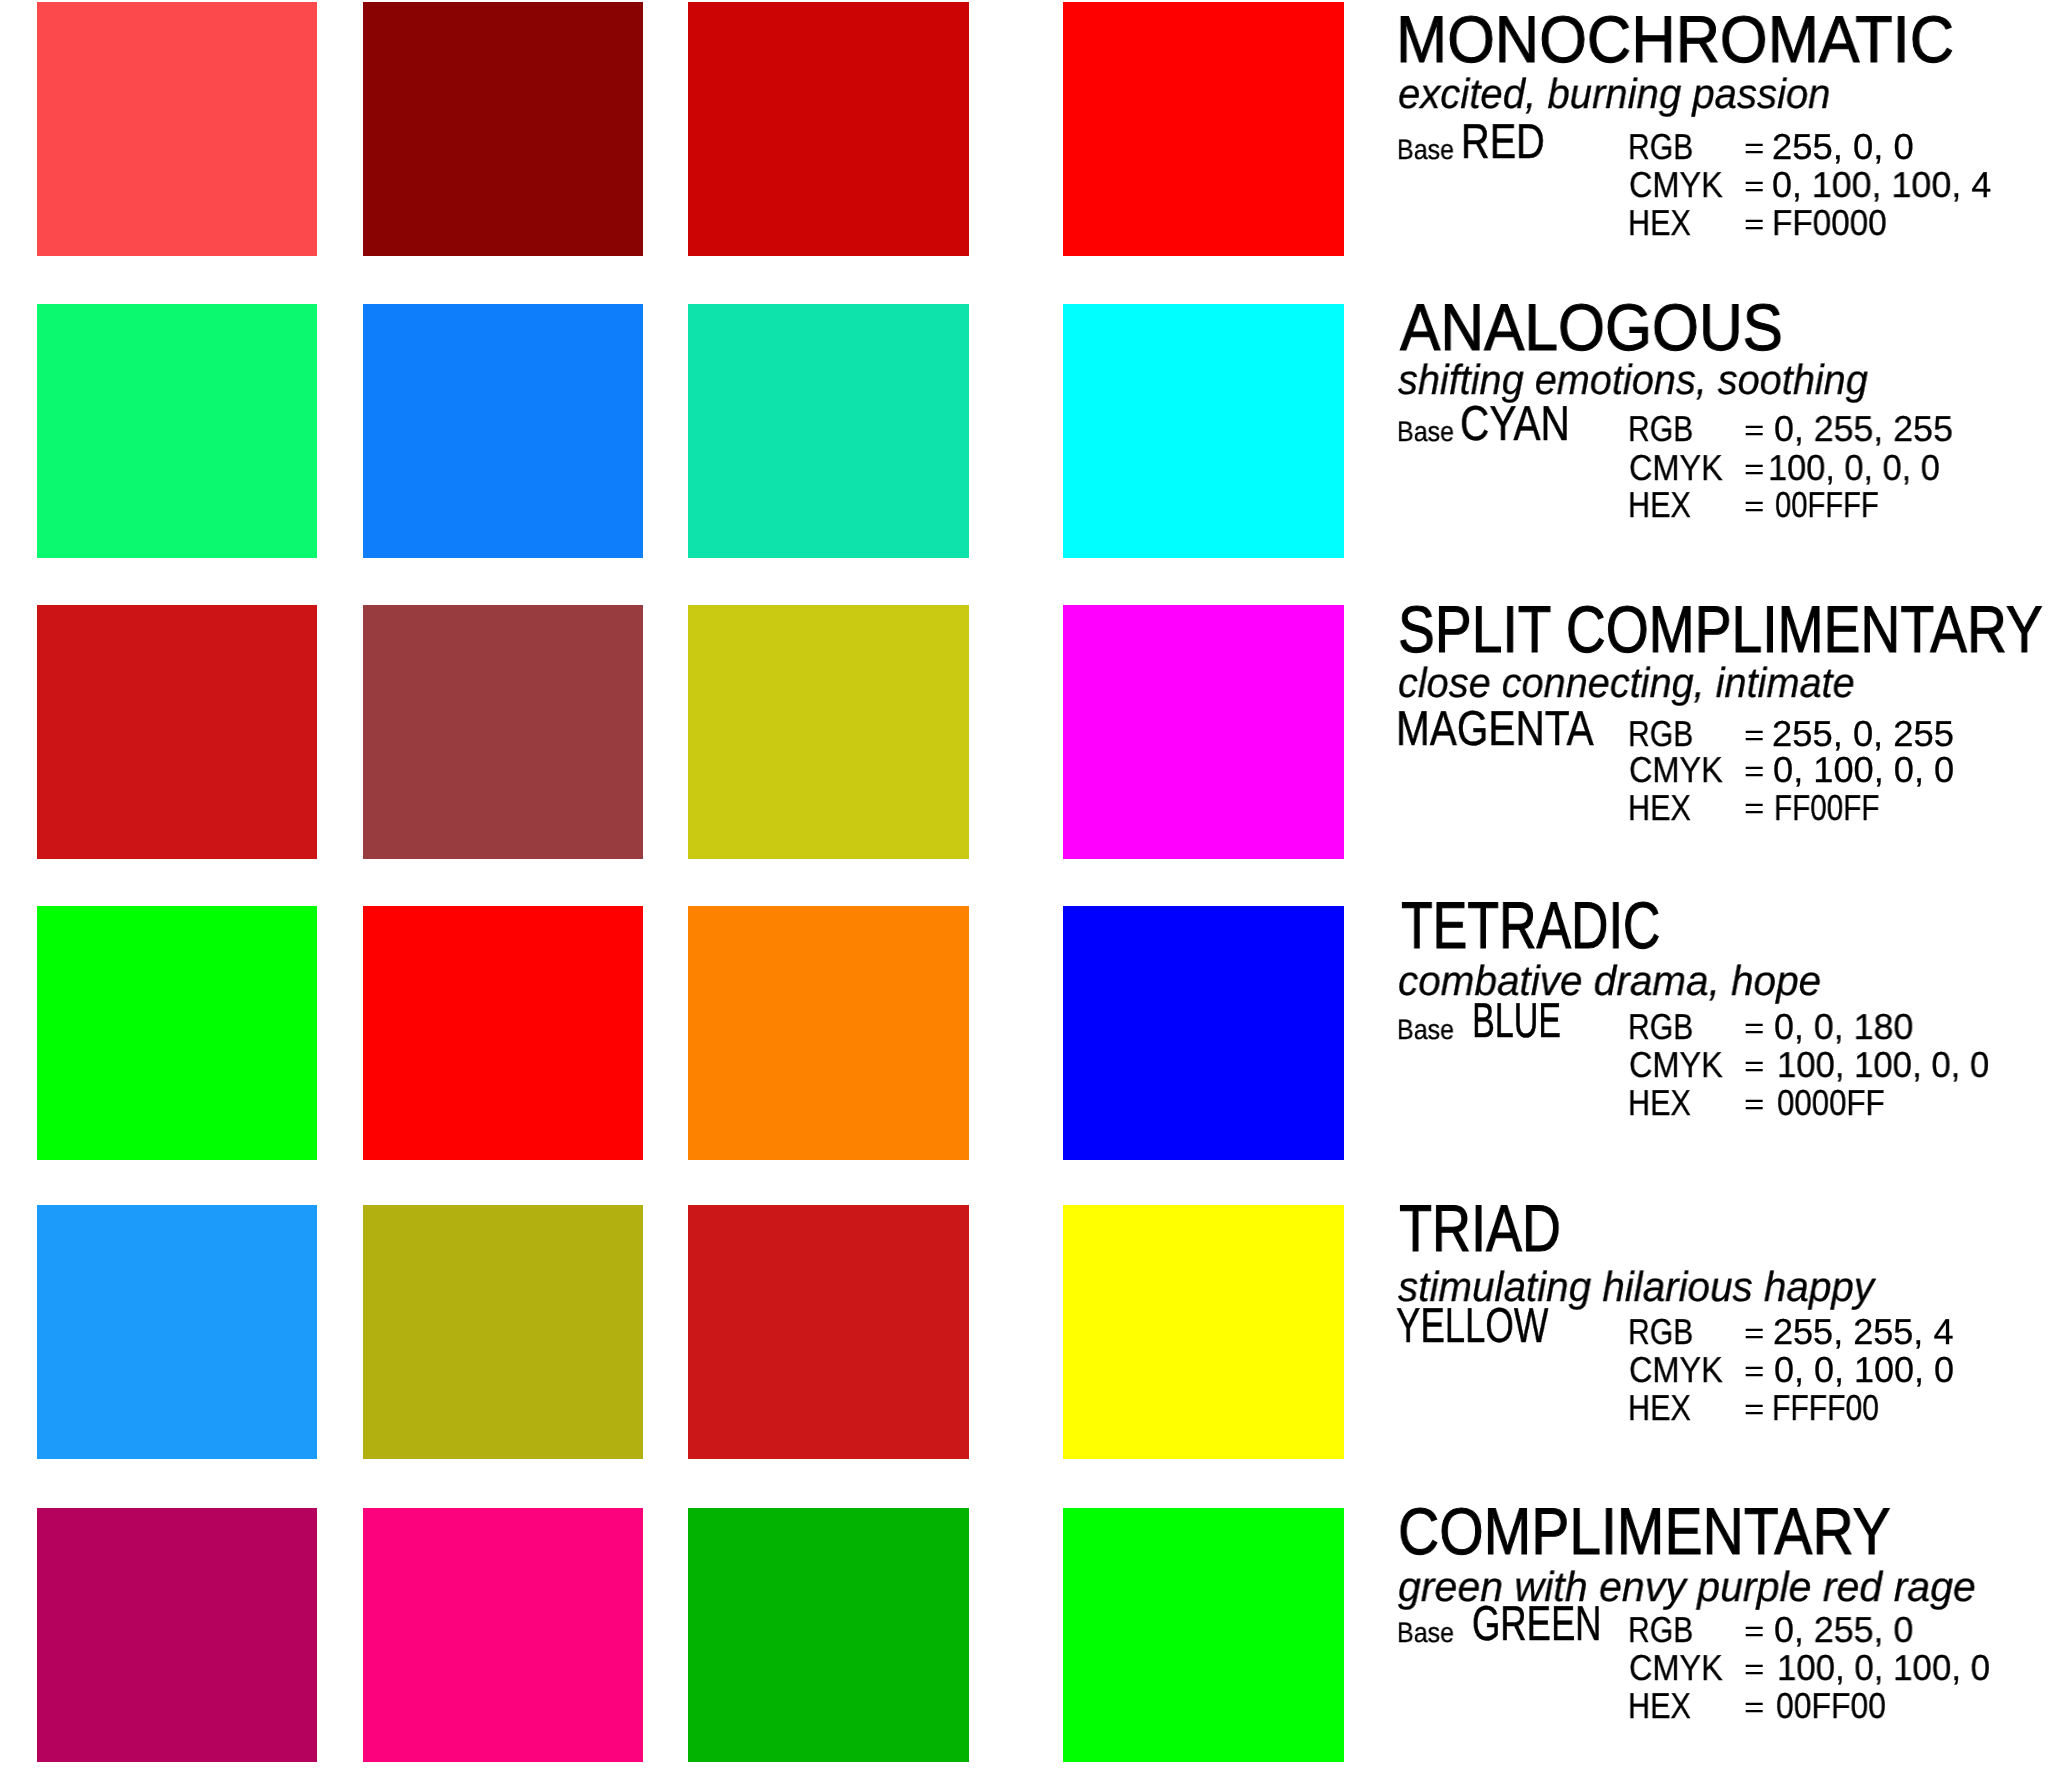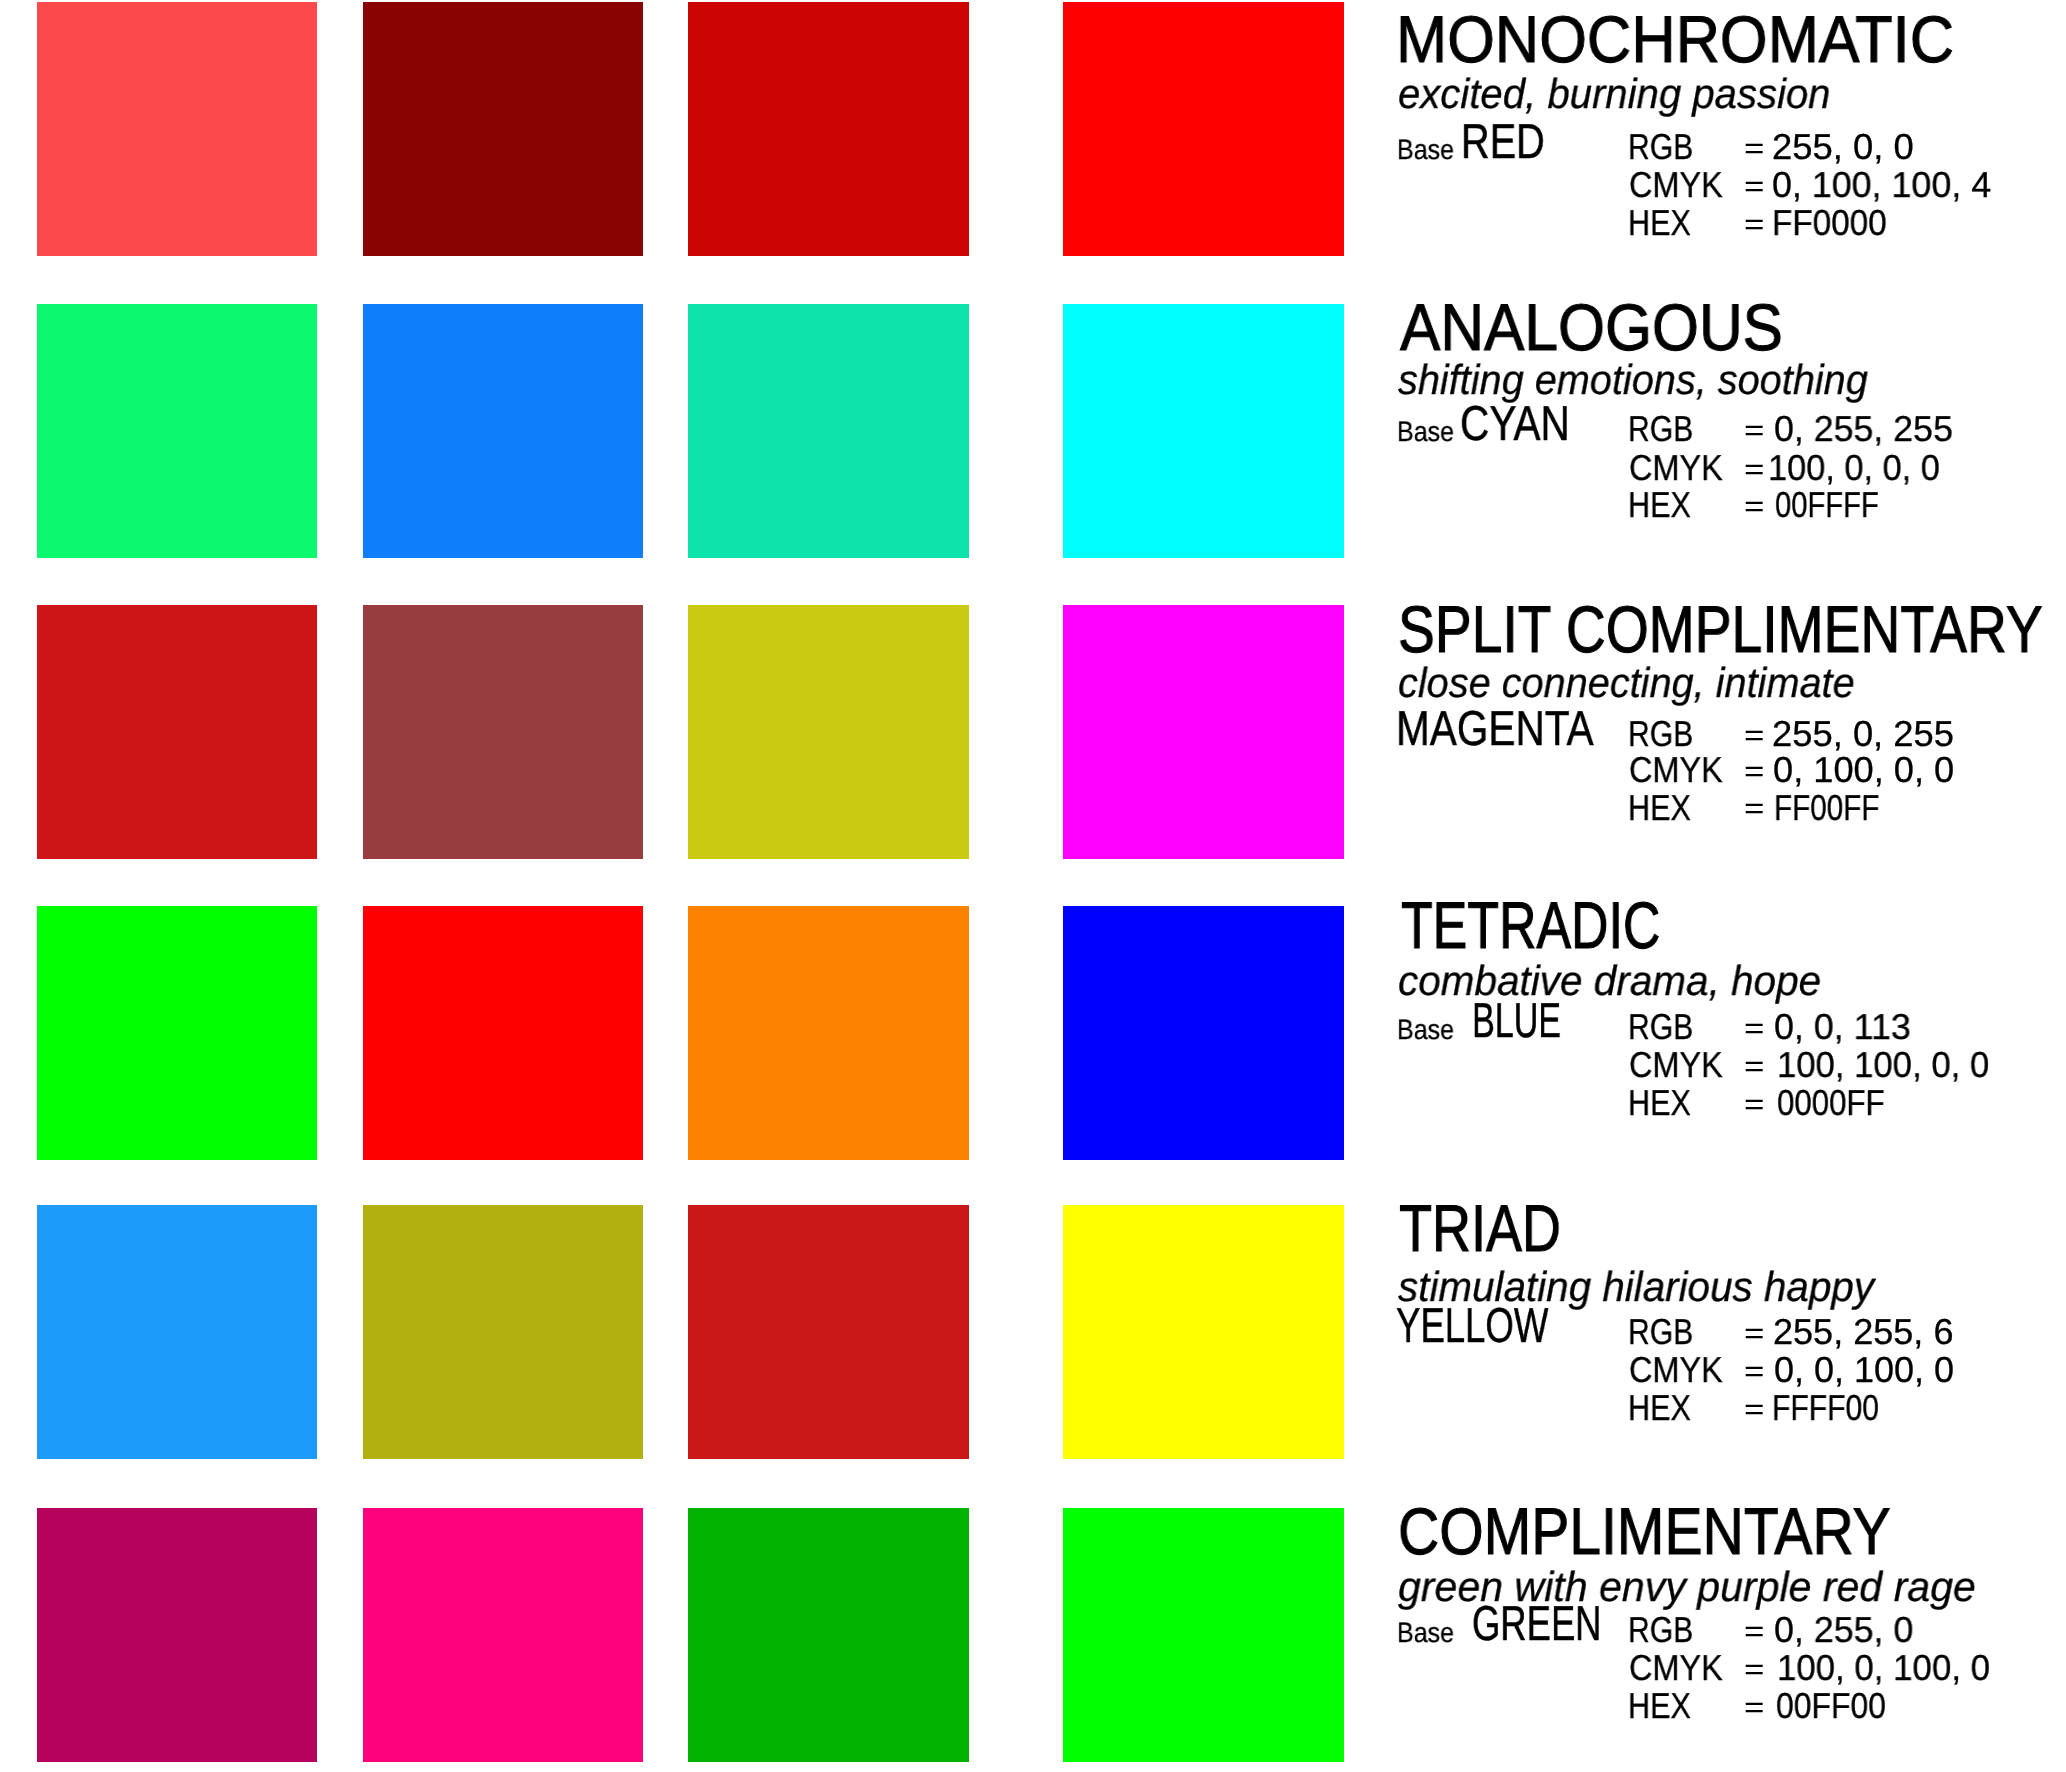--- a/index.html
+++ b/index.html
@@ -83,40 +83,40 @@
     <div class="swatch" style="left: 37px; top: 906px; width: 280px; height: 254px; background-color: rgb(0, 255, 0);"></div>
     <div class="swatch" style="left: 363px; top: 906px; width: 280px; height: 254px; background-color: rgb(255, 0, 0);"></div>
     <div class="swatch" style="left: 688px; top: 906px; width: 281px; height: 254px; background-color: rgb(252, 130, 0);"></div>
     <div class="swatch" style="left: 1063px; top: 906px; width: 281px; height: 254px; background-color: rgb(0, 0, 255);"></div>
     <div class="scheme-title" style="left:1401px;top:892px;font-size:66px;transform:scaleX(0.7862);">TETRADIC</div>
     <div class="scheme-mood" style="left:1398px;top:960px;font-size:42px;transform:scaleX(0.964);">combative drama, hope</div>
     <div class="base-word" style="left:1397px;top:1016px;font-size:28px;transform:scaleX(0.8926);">Base</div>
     <div class="base-name" style="left:1472px;top:997px;font-size:49px;transform:scaleX(0.6953);">BLUE</div>
     <div class="lbl" style="left:1628px;top:1009px;font-size:36px;transform:scaleX(0.8364);">RGB</div>
     <div class="eq" style="left:1744px;top:1015px;font-size:29px;transform:scaleX(1.2069);">=</div>
-    <div class="val" style="left:1774px;top:1009px;font-size:36px;transform:scaleX(0.9951);">0, 0, 113</div>
+    <div class="val" style="left:1774px;top:1009px;font-size:36px;transform:scaleX(0.9951);">0, 0, 180</div>
     <div class="lbl" style="left:1629px;top:1047px;font-size:36px;transform:scaleX(0.9011);">CMYK</div>
     <div class="eq" style="left:1744px;top:1053px;font-size:29px;transform:scaleX(1.2069);">=</div>
     <div class="val" style="left:1777px;top:1047px;font-size:36px;transform:scaleX(0.9637);">100, 100, 0, 0</div>
     <div class="lbl" style="left:1628px;top:1085px;font-size:36px;transform:scaleX(0.8495);">HEX</div>
     <div class="eq" style="left:1744px;top:1091px;font-size:29px;transform:scaleX(1.2069);">=</div>
     <div class="val" style="left:1777px;top:1085px;font-size:36px;transform:scaleX(0.8678);">0000FF</div>
   </div>
   <div class="scheme">
     <div class="swatch" style="left: 37px; top: 1205px; width: 280px; height: 254px; background-color: rgb(28, 155, 250);"></div>
     <div class="swatch" style="left: 363px; top: 1205px; width: 280px; height: 254px; background-color: rgb(178, 176, 17);"></div>
     <div class="swatch" style="left: 688px; top: 1205px; width: 281px; height: 254px; background-color: rgb(203, 23, 23);"></div>
     <div class="swatch" style="left: 1063px; top: 1205px; width: 281px; height: 254px; background-color: rgb(255, 255, 0);"></div>
     <div class="scheme-title" style="left:1399px;top:1195px;font-size:66px;transform:scaleX(0.8182);">TRIAD</div>
     <div class="scheme-mood" style="left:1398px;top:1266px;font-size:42px;transform:scaleX(0.9617);">stimulating hilarious happy</div>
     <div class="base-word" style="left:1399px;top:1321px;font-size:28px"></div>
     <div class="base-name" style="left:1396px;top:1302px;font-size:49px;transform:scaleX(0.746);">YELLOW</div>
     <div class="lbl" style="left:1628px;top:1314px;font-size:36px;transform:scaleX(0.8364);">RGB</div>
     <div class="eq" style="left:1744px;top:1320px;font-size:29px;transform:scaleX(1.2069);">=</div>
-    <div class="val" style="left:1773px;top:1314px;font-size:36px;transform:scaleX(1.0016);">255, 255, 6</div>
+    <div class="val" style="left:1773px;top:1314px;font-size:36px;transform:scaleX(1.0016);">255, 255, 4</div>
     <div class="lbl" style="left:1629px;top:1352px;font-size:36px;transform:scaleX(0.9011);">CMYK</div>
     <div class="eq" style="left:1744px;top:1358px;font-size:29px;transform:scaleX(1.2069);">=</div>
     <div class="val" style="left:1774px;top:1352px;font-size:36px;transform:scaleX(0.9974);">0, 0, 100, 0</div>
     <div class="lbl" style="left:1628px;top:1390px;font-size:36px;transform:scaleX(0.8495);">HEX</div>
     <div class="eq" style="left:1744px;top:1396px;font-size:29px;transform:scaleX(1.2069);">=</div>
     <div class="val" style="left:1772px;top:1390px;font-size:36px;transform:scaleX(0.8354);">FFFF00</div>
   </div>
   <div class="scheme">
     <div class="swatch" style="left: 37px; top: 1508px; width: 280px; height: 254px; background-color: rgb(180, 2, 93);"></div>
     <div class="swatch" style="left: 363px; top: 1508px; width: 280px; height: 254px; background-color: rgb(252, 3, 125);"></div>

